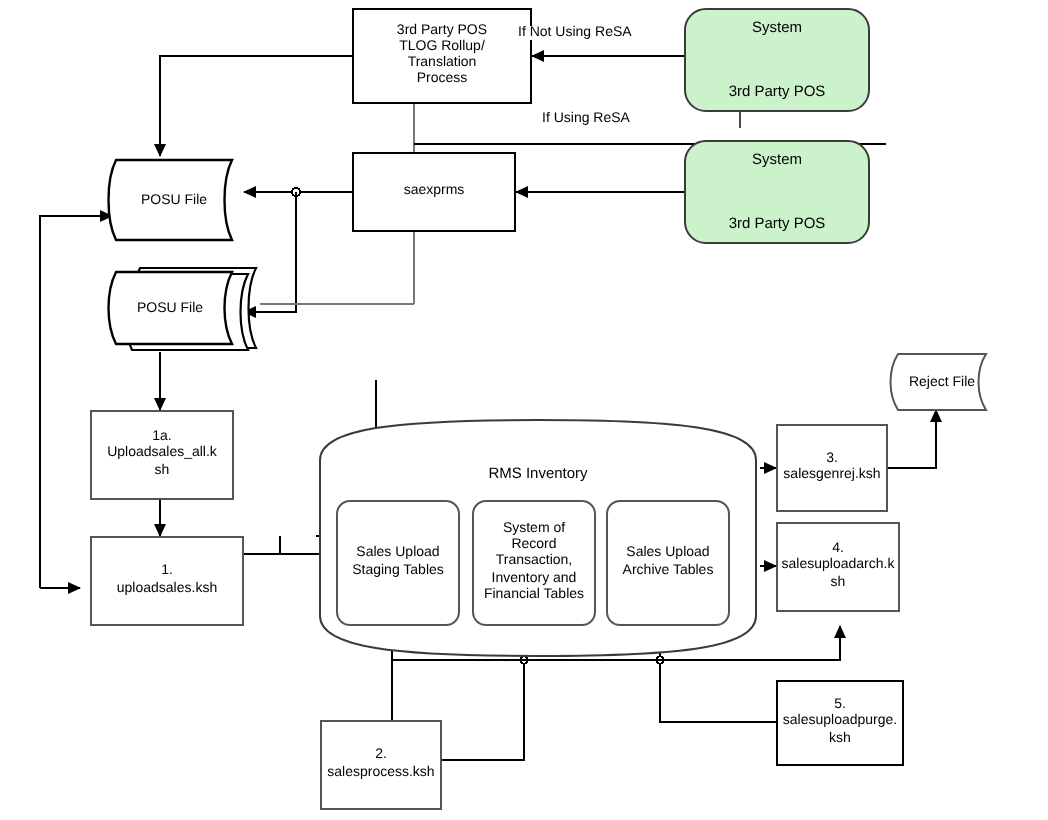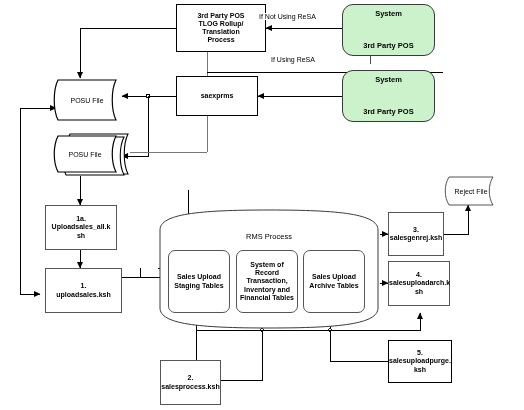--- a/index.html
+++ b/index.html
@@ -26,21 +26,20 @@
   }
   .node {
     position: absolute;
     box-sizing: border-box;
     display: flex;
     align-items: center;
     justify-content: center;
     text-align: center;
     line-height: 1.18;
     color: #000000;
-    font-weight: bold;
   }
   .node .txt {
     display: block;
     width: 100%;
     padding: 0 2px;
     white-space: pre-line;
   }
   
   .proc {
     border: 1px solid #555555;
@@ -230,21 +229,21 @@
   <div class="node proc" style="left:45px; top:268px; width:77px; height:45px;">
     <span class="txt">1.
 uploadsales.ksh</span>
   </div>
 
   <div class="dbshape" style="left:158px; top:208px; width:222px; height:122px;">
     <svg width="222" height="122" viewBox="0 0 222 122" xmlns="http://www.w3.org/2000/svg">
       <path d="M2,22 C2,6 40,2 111,2 C182,2 220,6 220,22
                L220,100 C220,116 182,120 111,120 C40,120 2,116 2,100 Z" fill="#ffffff" stroke="#3a3a3a" stroke-width="1"></path>
     </svg>
-    <span class="db-title" style="top:24px;">RMS Process</span>
+    <span class="db-title" style="top:24px;">RMS Inventory</span>
   </div>
 
   <div class="node tblbox" style="left:168px; top:250px; width:62px; height:63px;">
     <span class="txt">Sales Upload
 Staging Tables</span>
   </div>
 
   <div class="node tblbox" style="left:236px; top:250px; width:62px; height:63px;">
     <span class="txt">System of
 Record

